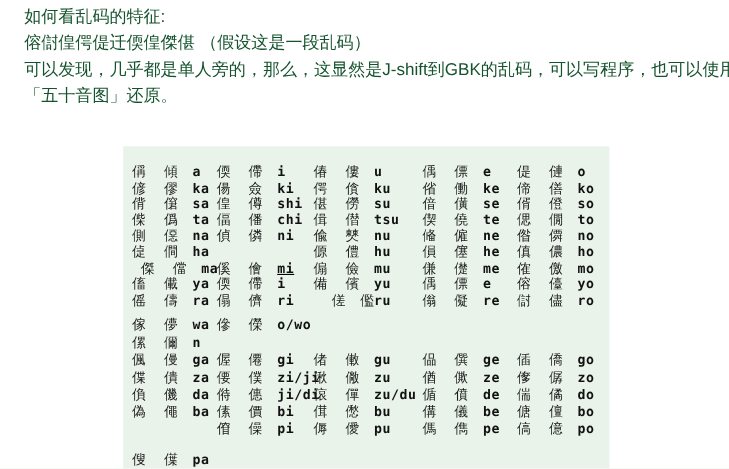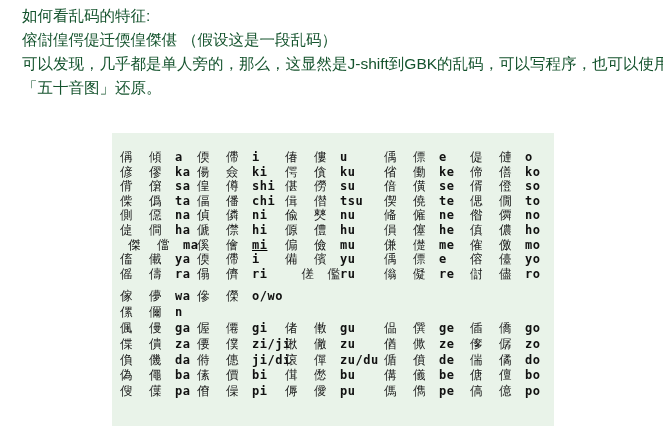--- a/index.html
+++ b/index.html
@@ -78,21 +78,20 @@
       </div>
       <div class="kana-row">
         <span class="kana-cell" style="left: 0px;"><span class="h">側</span><span class="k">僫</span><span class="r">na</span></span>
         <span class="kana-cell" style="left: 77px;"><span class="h">偵</span><span class="k">僯</span><span class="r">ni</span></span>
         <span class="kana-cell" style="left: 165px;"><span class="h">偸</span><span class="k">僰</span><span class="r">nu</span></span>
         <span class="kana-cell" style="left: 264px;"><span class="h">偹</span><span class="k">僱</span><span class="r">ne</span></span>
         <span class="kana-cell" style="left: 350px;"><span class="h">偺</span><span class="k">僲</span><span class="r">no</span></span>
       </div>
       <div class="kana-row">
         <span class="kana-cell" style="left: 0px;"><span class="h">偼</span><span class="k">僴</span><span class="r">ha</span></span>
-        <span class="kana-cell" style="left: 77px;"><span class="h">傂</span><span class="k">僸</span><span class="r">hi</span></span>
         <span class="kana-cell" style="left: 165px;"><span class="h">傆</span><span class="k">僼</span><span class="r">hu</span></span>
         <span class="kana-cell" style="left: 264px;"><span class="h">傊</span><span class="k">僿</span><span class="r">he</span></span>
         <span class="kana-cell" style="left: 350px;"><span class="h">傎</span><span class="k">儂</span><span class="r">ho</span></span>
       </div>
       <div class="kana-row">
         <span class="kana-cell" style="left: 8px;"><span class="h">傑</span><span class="k">儅</span><span class="r">ma</span></span>
         <span class="kana-cell" style="left: 77px; text-decoration: underline;"><span class="h">傒</span><span class="k">儈</span><span class="r">mi</span></span>
         <span class="kana-cell" style="left: 165px;"><span class="h">傓</span><span class="k">儉</span><span class="r">mu</span></span>
         <span class="kana-cell" style="left: 264px;"><span class="h">傔</span><span class="k">儊</span><span class="r">me</span></span>
         <span class="kana-cell" style="left: 350px;"><span class="h">傕</span><span class="k">儌</span><span class="r">mo</span></span>
@@ -141,20 +140,20 @@
         <span class="kana-cell" style="left: 350px;"><span class="h">偳</span><span class="k">僪</span><span class="r">do</span></span>
       </div>
       <div class="kana-row bottom">
         <span class="kana-cell" style="left: 0px;"><span class="h">偽</span><span class="k">僶</span><span class="r">ba</span></span>
         <span class="kana-cell" style="left: 77px;"><span class="h">傃</span><span class="k">價</span><span class="r">bi</span></span>
         <span class="kana-cell" style="left: 165px;"><span class="h">傇</span><span class="k">僽</span><span class="r">bu</span></span>
         <span class="kana-cell" style="left: 264px;"><span class="h">傋</span><span class="k">儀</span><span class="r">be</span></span>
         <span class="kana-cell" style="left: 350px;"><span class="h">傏</span><span class="k">儃</span><span class="r">bo</span></span>
       </div>
       <div class="kana-row bottom">
-        <span class="kana-cell" style="left: 0px;"><span class="h">傁</span><span class="k">僷</span><span class="r">pa</span></span>
+        <span class="kana-cell" style="left: 0px; margin-top: 28px;"><span class="h">傁</span><span class="k">僷</span><span class="r">pa</span></span>
         <span class="kana-cell" style="left: 77px;"><span class="h">傄</span><span class="k">僺</span><span class="r">pi</span></span>
         <span class="kana-cell" style="left: 165px;"><span class="h">傉</span><span class="k">僾</span><span class="r">pu</span></span>
         <span class="kana-cell" style="left: 264px;"><span class="h">傌</span><span class="k">儁</span><span class="r">pe</span></span>
         <span class="kana-cell" style="left: 350px;"><span class="h">傐</span><span class="k">億</span><span class="r">po</span></span>
       </div>
     </div>
 </div>
 
 </body></html>

